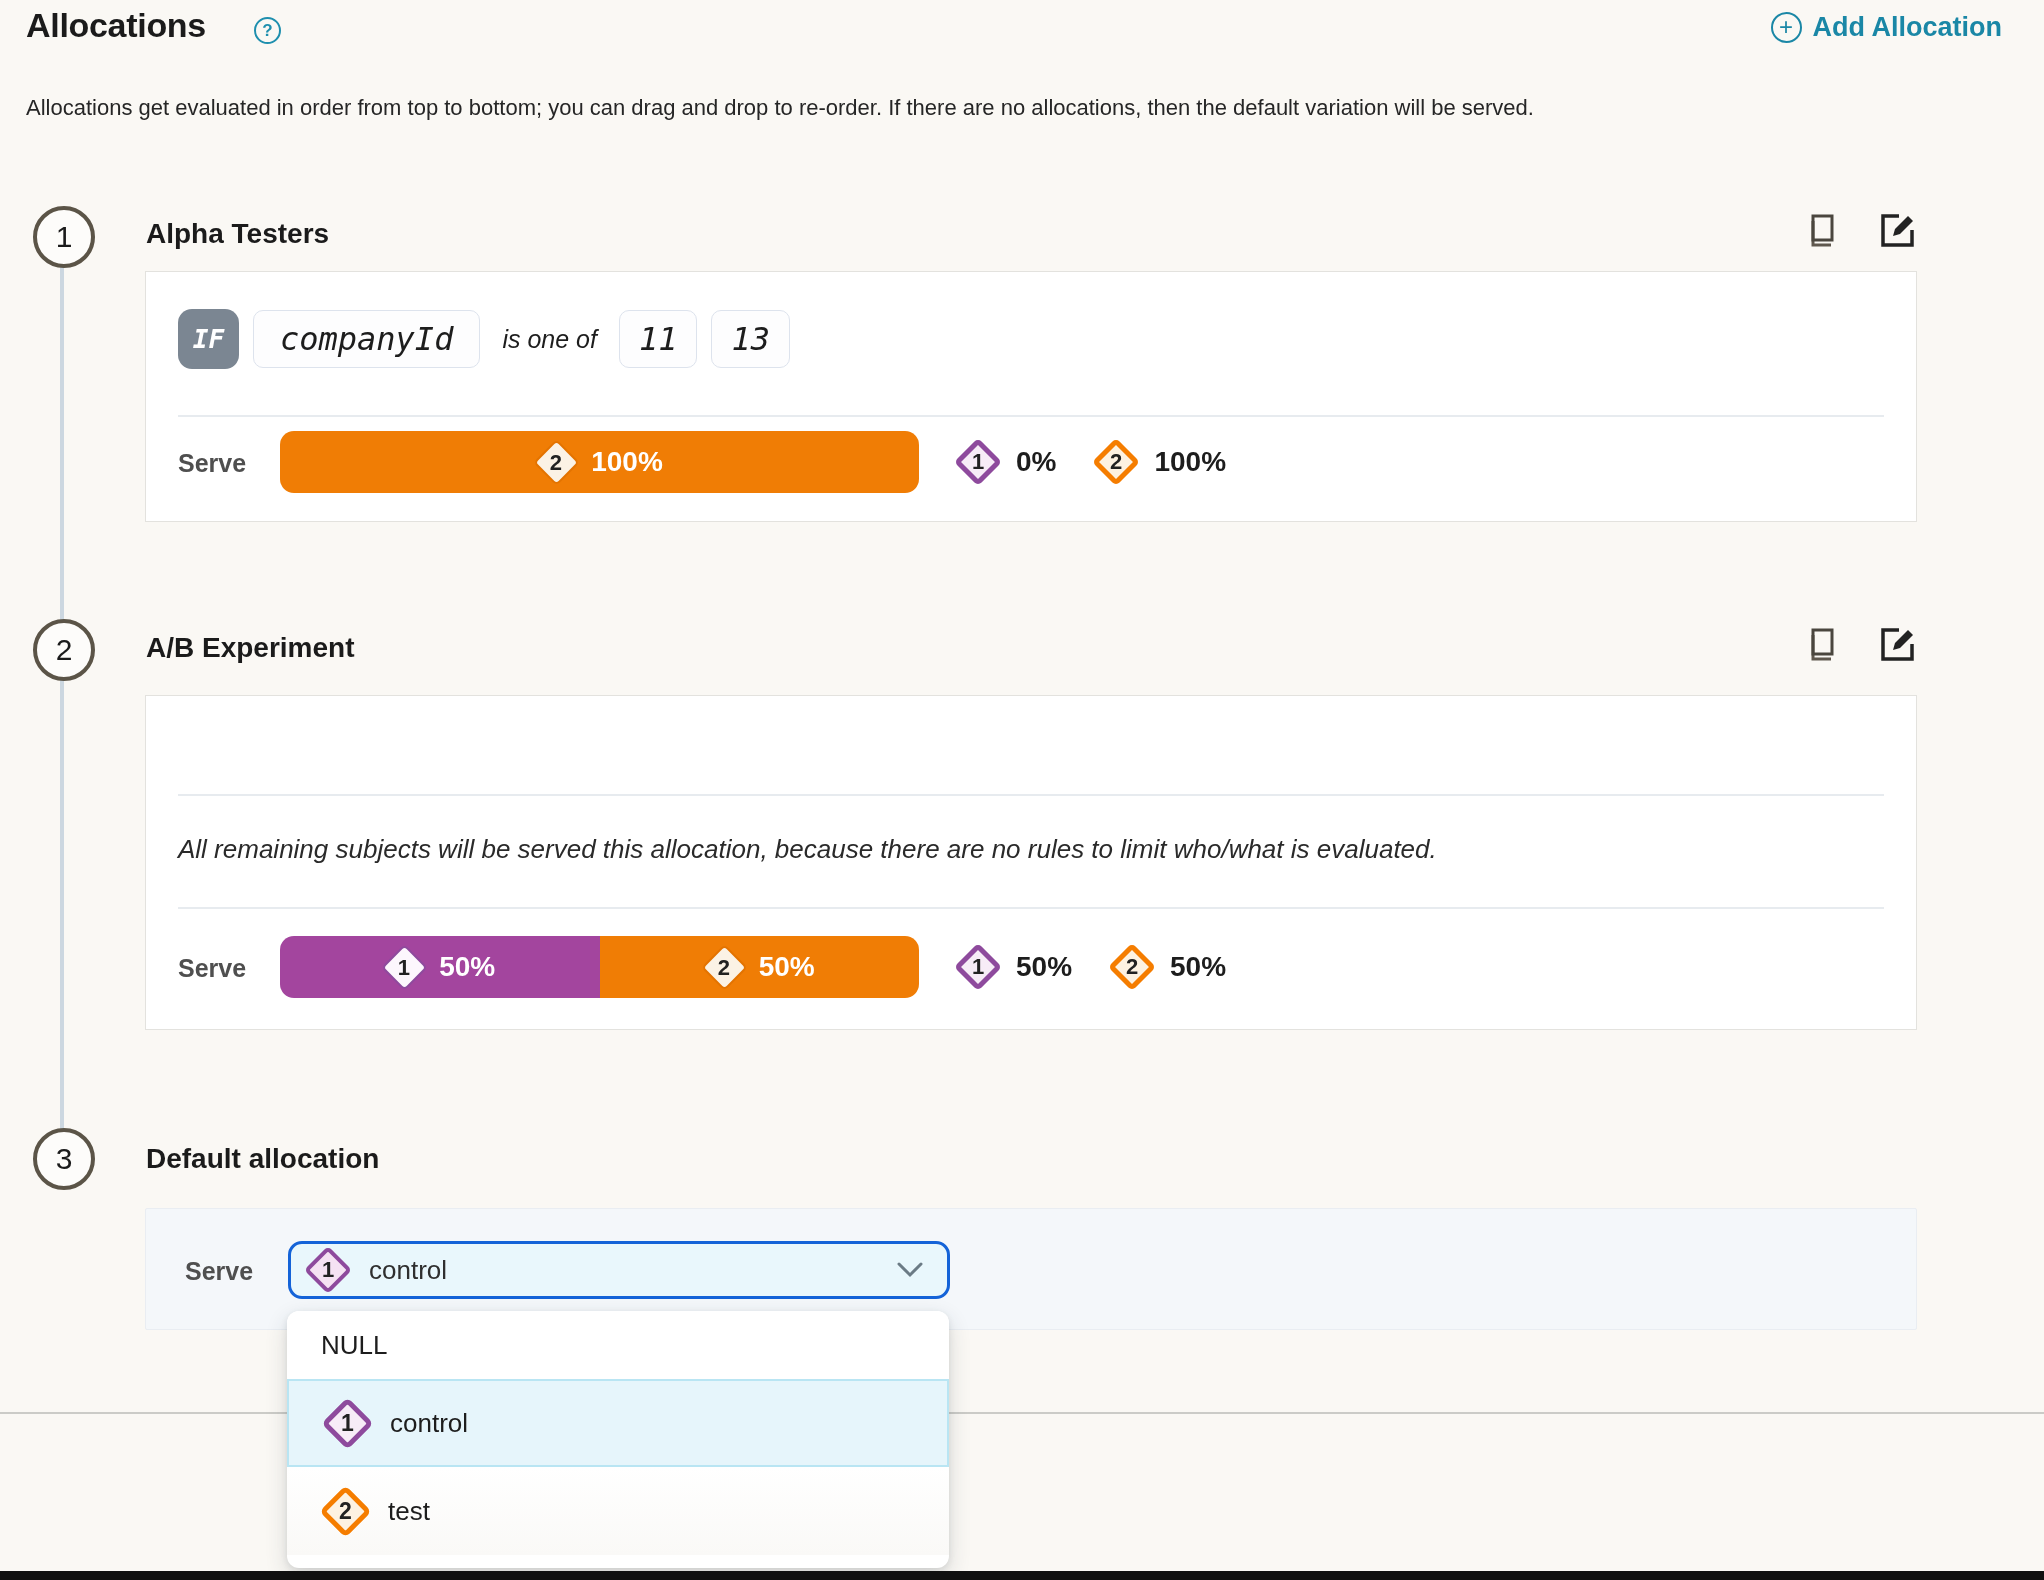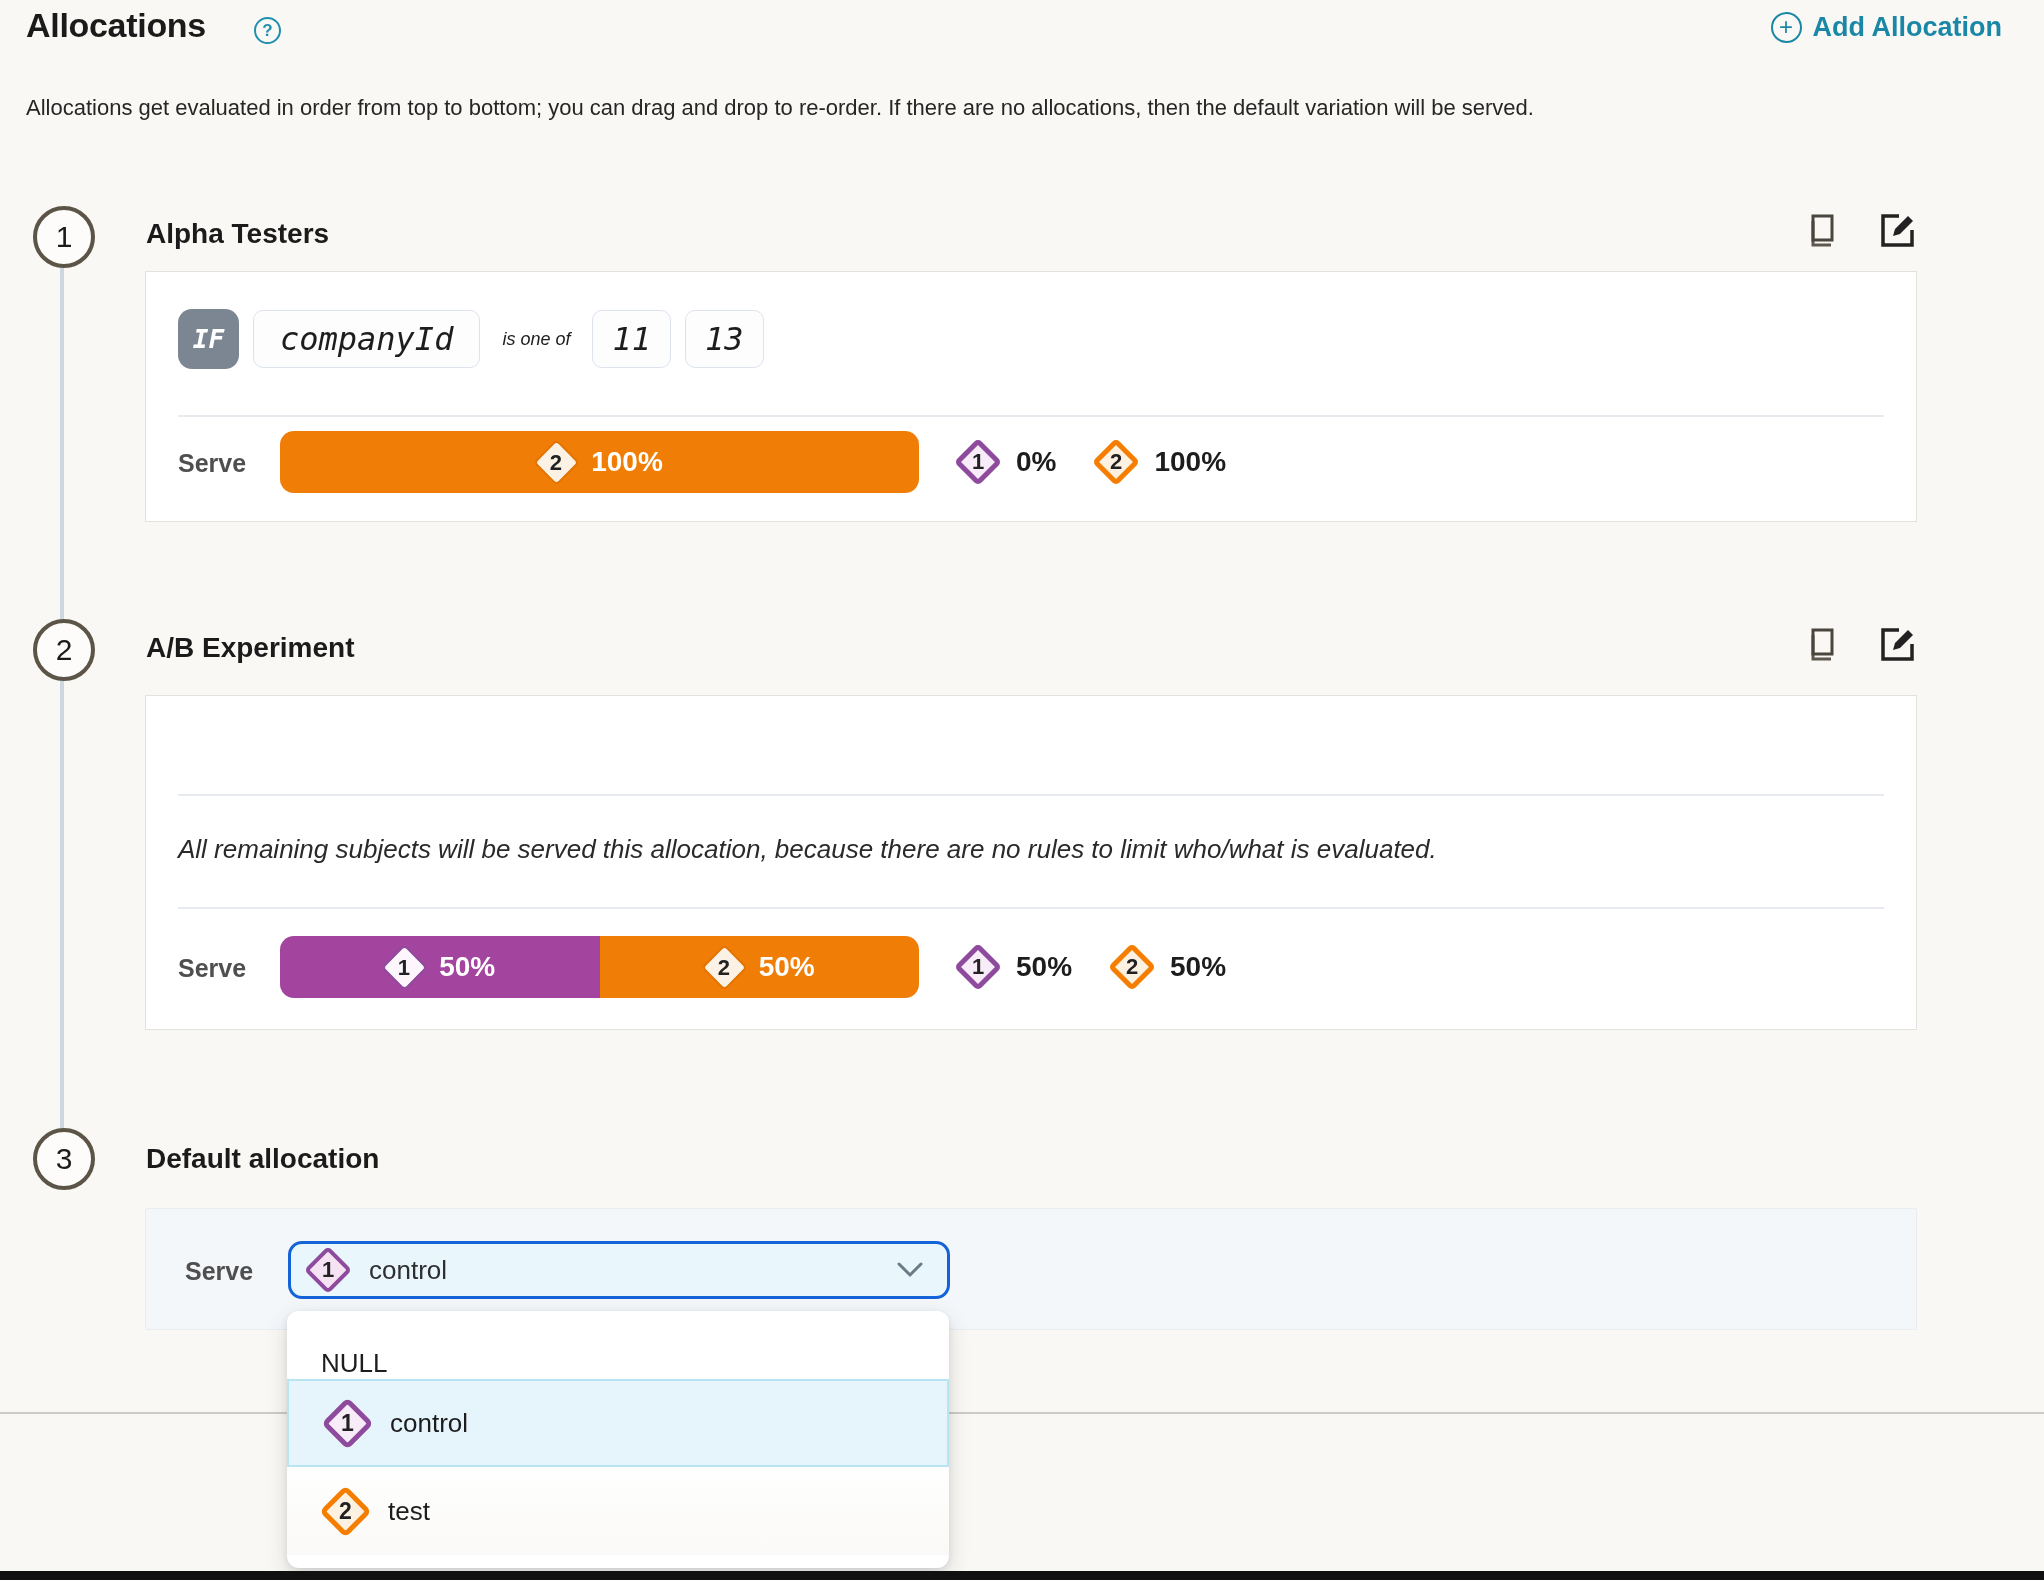--- a/index.html
+++ b/index.html
@@ -59,21 +59,21 @@
     width:61px; height:60px; background:#7b8692; border-radius:14px;
     color:#fff; font-family:"DejaVu Sans Mono", monospace; font-size:26px; font-weight:700;
     display:flex; align-items:center; justify-content:center;
   }
   .chip {
     height:58px; display:flex; align-items:center; padding:0 26px;
     background:#fdfdfe; border:1.5px solid #dde3ed; border-radius:10px;
     font-family:"DejaVu Sans Mono", monospace; font-size:32px; color:#1d1d1d;
   }
   .chip.small { padding:0 19px; }
-  .rule-op { font-size:18px; color:#1d1d1d; margin:0 8px; }
+  .rule-op { font-size:25px; color:#1d1d1d; margin:0 8px; }
 
   
   .serve-label { position:absolute; left:32px; font-size:25px; font-weight:700; color:#4f4f4f; }
   .bar-track { position:absolute; left:134px; width:639px; height:62px; display:flex; border-radius:14px; overflow:hidden; }
   .bar-seg { height:100%; display:flex; align-items:center; justify-content:center; gap:14px; color:#fff; font-size:28px; font-weight:700; }
   .bar-orange { background:#f07d05; }
   .bar-purple { background:#a3459e; }
   .legend { position:absolute; left:810px; height:62px; display:flex; align-items:center; gap:38px; }
   .legend-item { display:flex; align-items:center; gap:16px; font-size:28px; font-weight:700; color:#1d1d1d; }
 
@@ -111,21 +111,21 @@
   .select-box .sel-label { font-size:26px; color:#2f2f2f; margin-left:18px; flex:1; }
   .chevron-icon { width:30px; height:30px; display:flex; align-items:center; justify-content:center; }
 
   .dropdown {
     left:287px; top:1311px; width:662px; height:257px;
     background:#ffffff; border-radius:12px; z-index:10;
     box-shadow:0 8px 22px rgba(40,50,60,.16), 0 2px 6px rgba(40,50,60,.10);
     overflow:hidden; display:flex; flex-direction:column;
   }
   .dd-item { display:flex; align-items:center; padding-left:34px; cursor:pointer; font-size:26px; color:#1d1d1d; background:#fff; }
-  .dd-null { height:68px;align-items:flex-end; }
+  .dd-null { height:68px; }
   .dd-option { height:88px; gap:18px; }
   .dd-option.selected { background:#e6f5fb; border:2px solid #b9e5f3; }
   .dd-option:last-child { background:linear-gradient(#ffffff, #faf9f7); }
 
   .page-rule { left:0; top:1412px; width:2044px; height:2px; background:#cbcbc7; z-index:1; }
   .bottom-strip { left:0; top:1571px; width:2044px; height:9px; background:#101010; z-index:20; }
 
   svg { display:block; }
 </style>
 </head>

